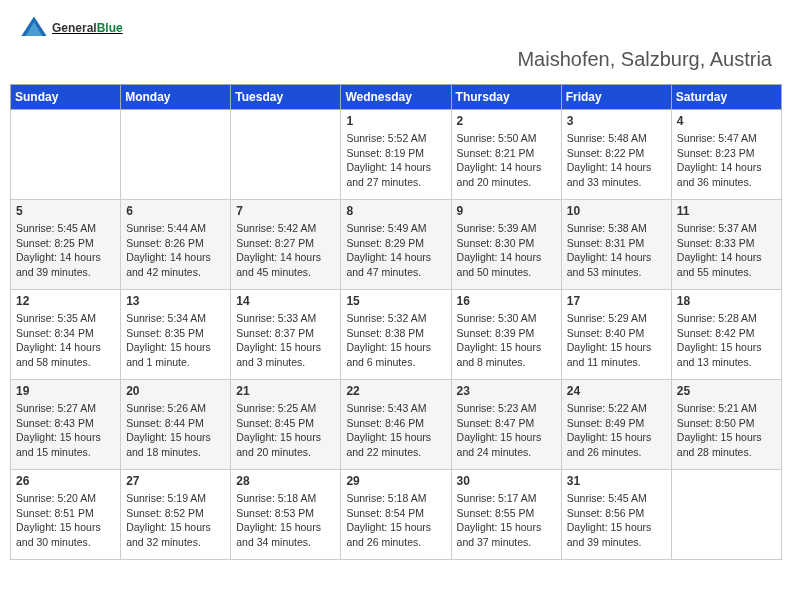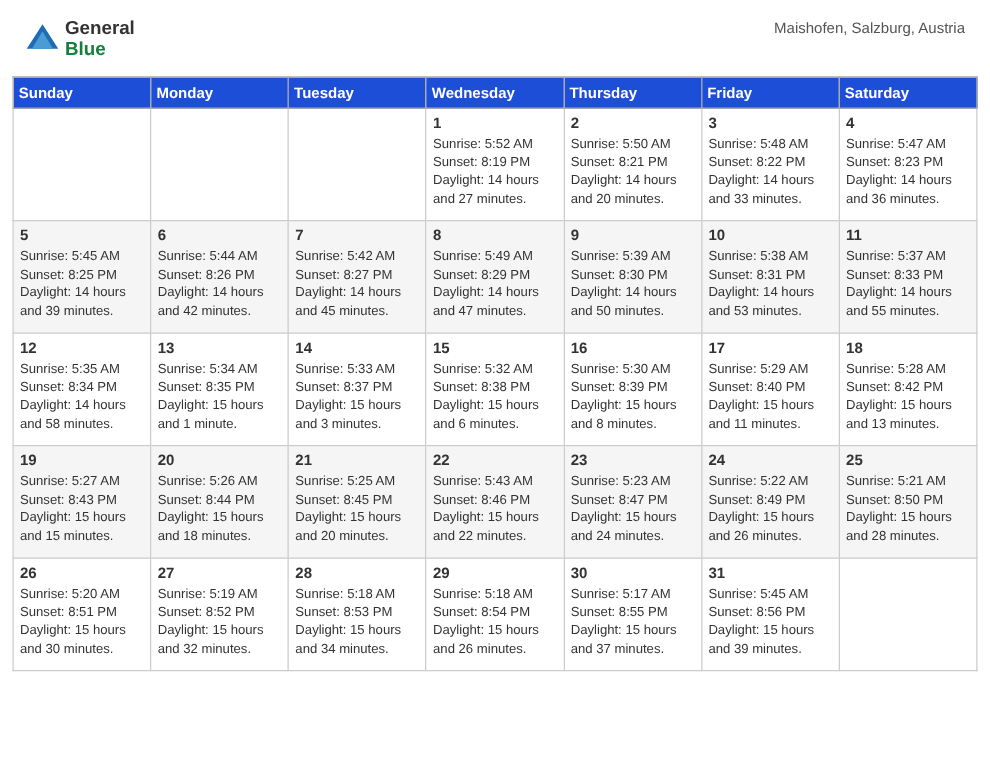--- a/index.html
+++ b/index.html
@@ -16,43 +16,45 @@
       align-items: flex-start;
       margin-bottom: 8px;
       padding: 5px 10px;
     }
     .logo {
       display: flex;
       align-items: center;
     }
     .logo-text {
       display: flex;
-      flex-direction: column;
-      font-size: 15px;
+      flex-direction: row;
+      font-size: 12px;
       font-weight: bold;
       line-height: 1.1;
+      text-decoration: underline;
     }
     .logo-general { color: #333; }
     .logo-blue { color: #15803d; }
     .logo-icon {
       width: 28px;
       height: 28px;
       margin-right: 4px;
     }
     .title-block {
       text-align: right;
     }
     .month-title {
       font-size: 36px;
       font-weight: bold;
       color: #333;
     }
     .subtitle {
-      font-size: 12px;
+      font-size: 20px;
       color: #555;
+      margin-top: 33px;
     }
     .calendar {
       width: 100%;
       border-collapse: collapse;
       font-size: 11px;
     }
     .calendar th {
       background-color: #1d4ed8;
       color: white;
       padding: 5px 4px;

